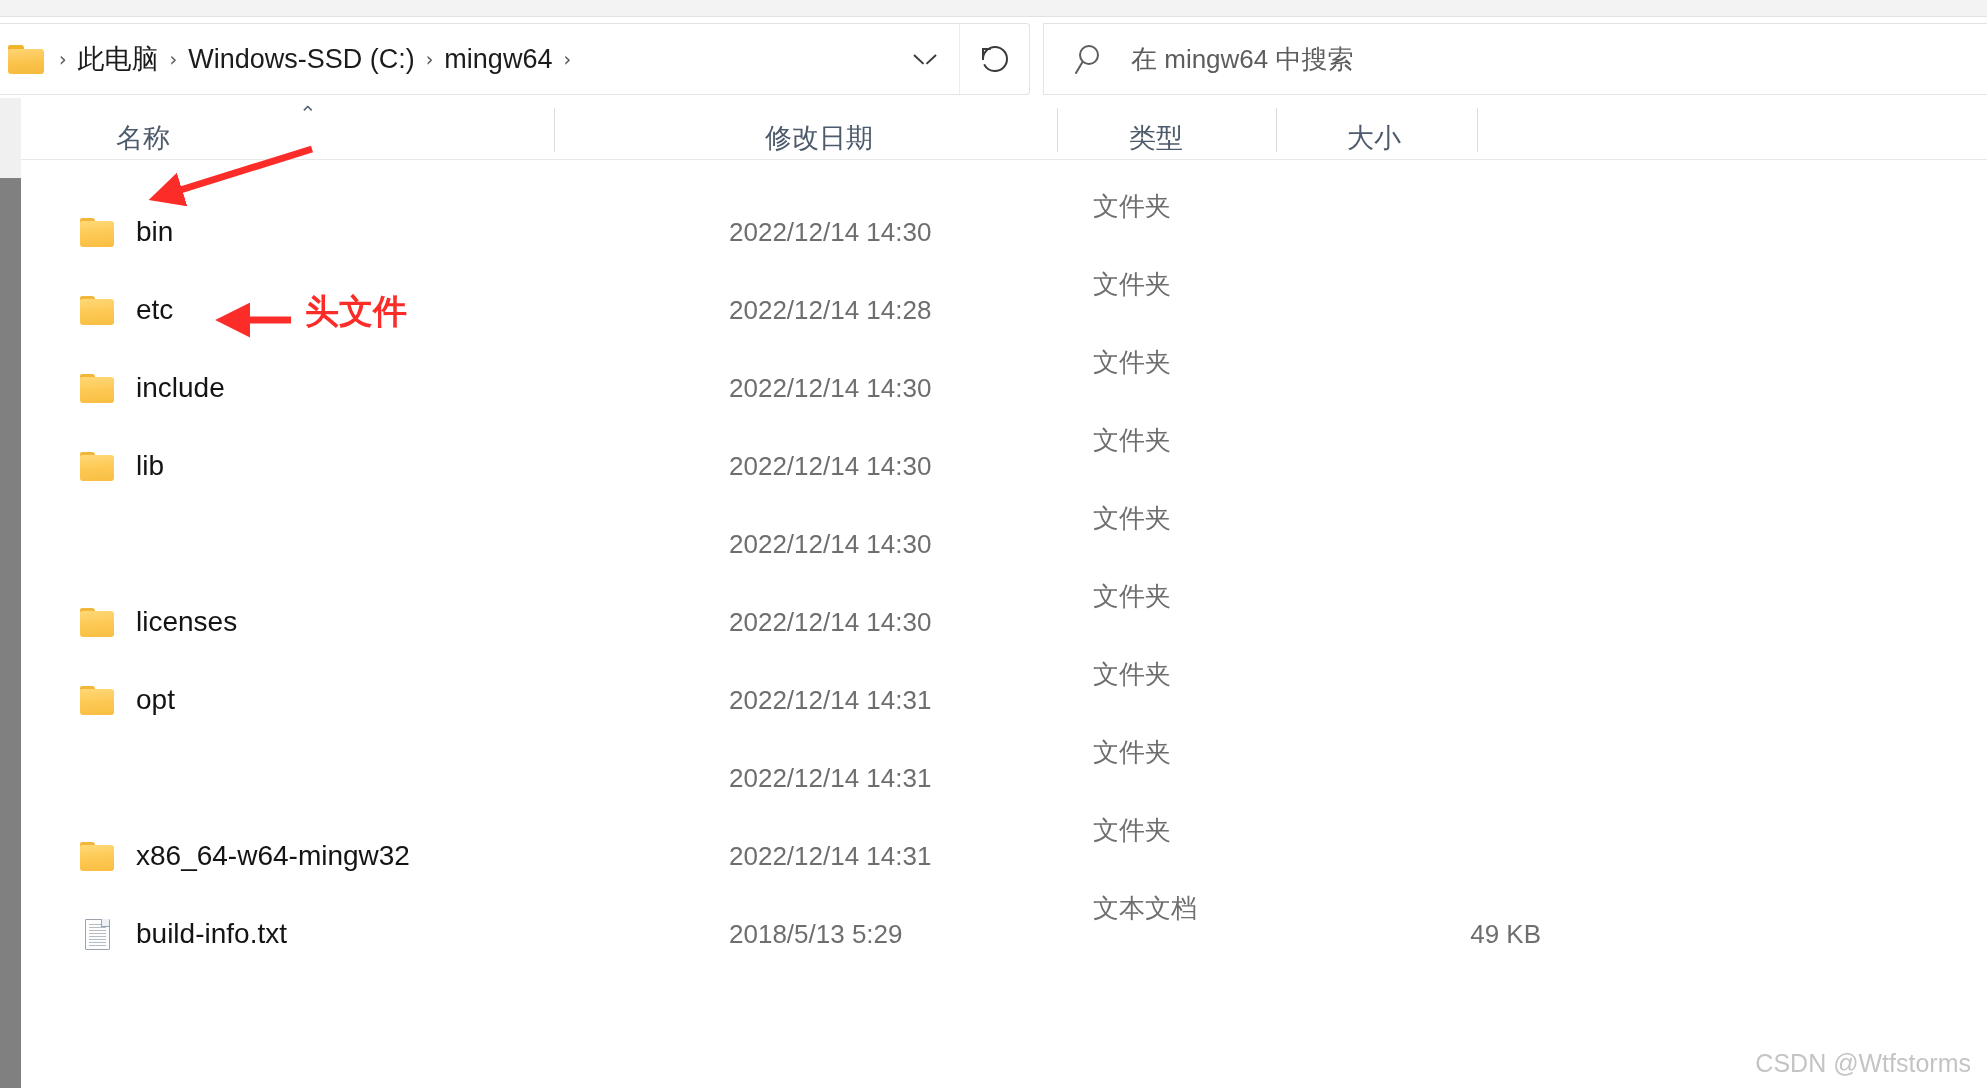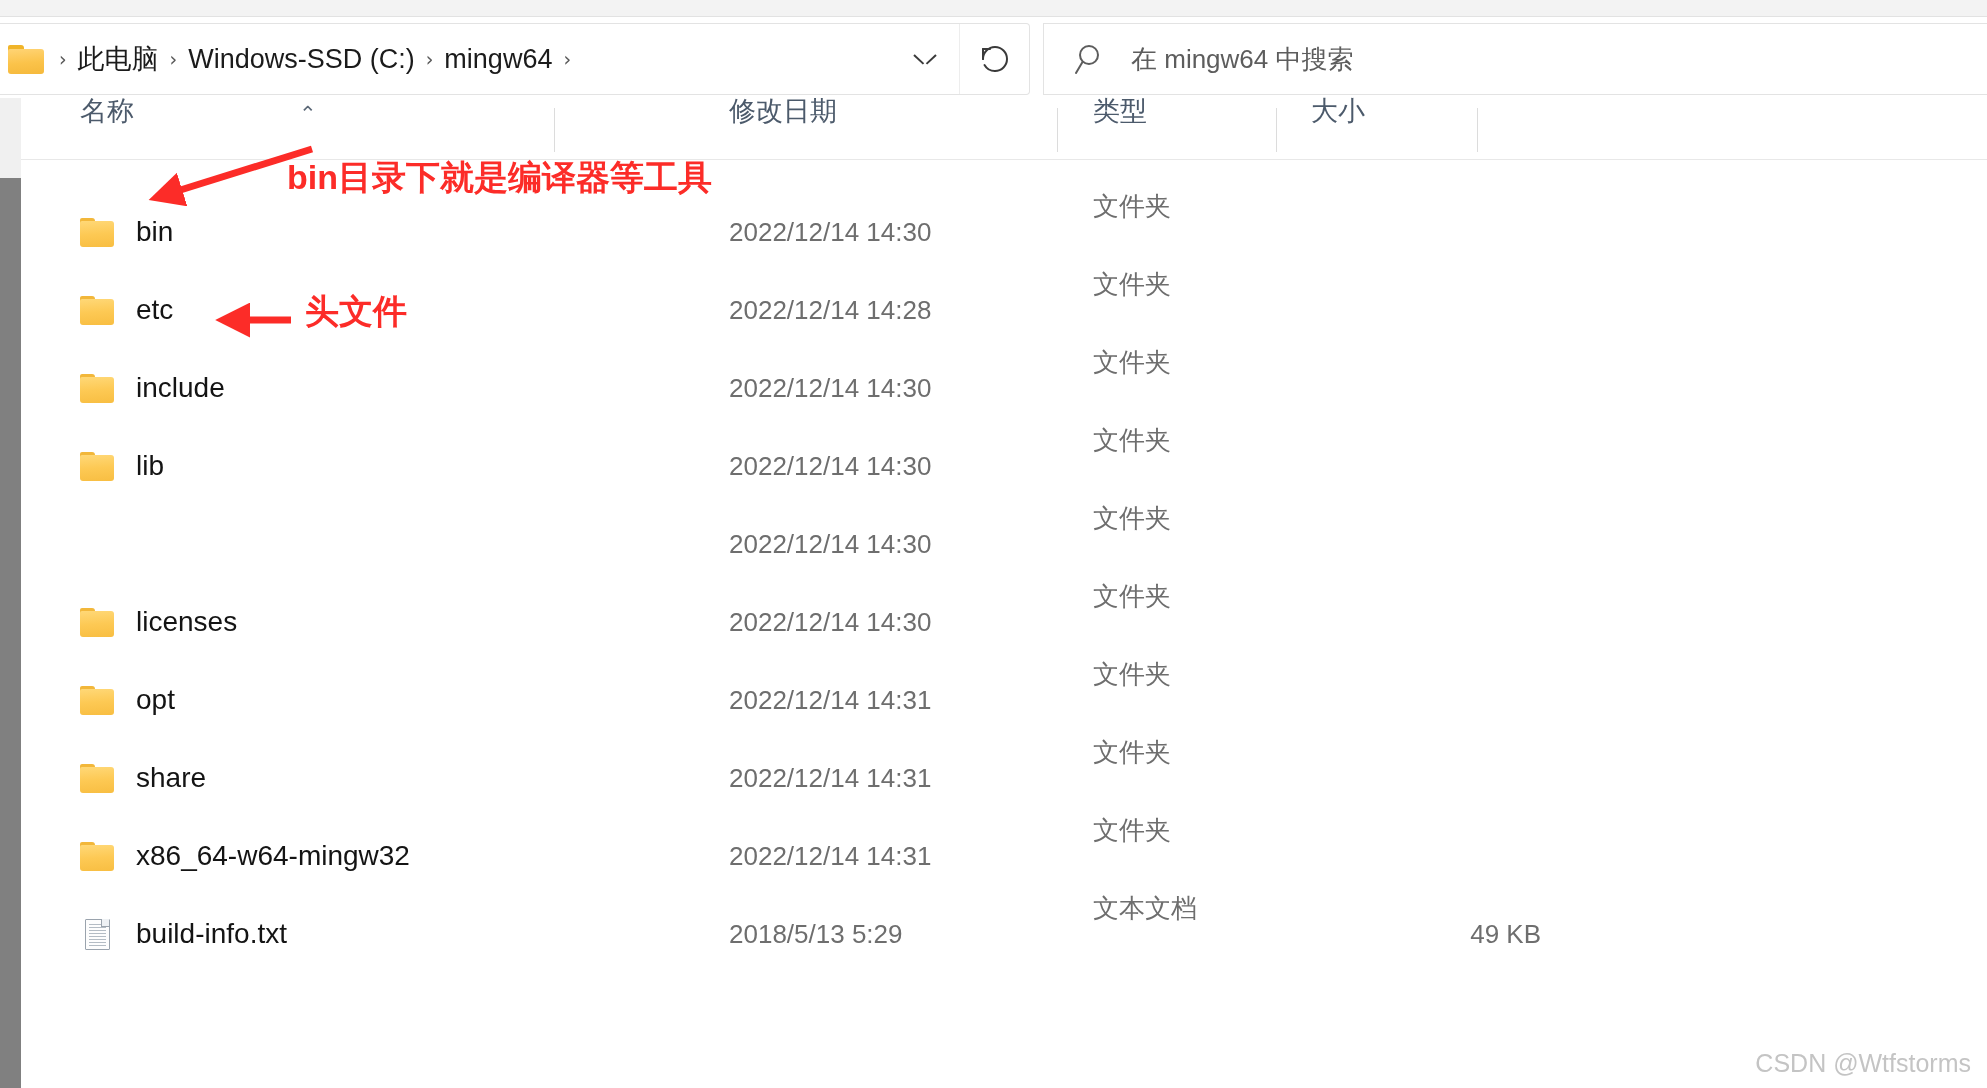--- a/index.html
+++ b/index.html
@@ -168,20 +168,23 @@
     width: 1966px; height: 62px;
     background: #ffffff;
     border-bottom: 1px solid #e8e8e8;
   }
 
   .col-head {
     position: absolute;
     top: 0;
     height: 62px;
     display: flex;
+    align-items: flex-end;
+    padding-bottom: 8px;
+    margin-left: 36px;
   }
   .col-head .label {
     font-size: 27px;
     color: #4c5a6b;
     white-space: nowrap;
     line-height: 1;
   }
   .col-div {
     position: absolute;
     top: 10px;
@@ -529,27 +532,20 @@
           </div>
         <div class="cell-type">
             <span class="type-text">文件夹</span>
           </div>
         <div class="cell-size">
             <span class="size-text"></span>
           </div>
       </div>
 
       <div class="row" style="top:578px">
-        <div class="cell-name">
-          <span class="row-icon folder">
-              <span class="tab"></span>
-              <span class="body"></span>
-            </span>
-          <span class="name-text">share</span>
-        </div>
         <div class="cell-date">
             <span class="date-text">2022/12/14 14:31</span>
           </div>
         <div class="cell-type">
             <span class="type-text">文件夹</span>
           </div>
         <div class="cell-size">
             <span class="size-text"></span>
           </div>
       </div>
@@ -598,21 +594,20 @@
 
   <svg class="arrow-svg" style="left:140px; top:143px;" width="180" height="66" viewBox="0 0 180 66">
     <defs>
       <marker id="arrowheadA" markerWidth="5" markerHeight="5" refX="3.6" refY="2.5" orient="auto">
         <polygon points="0,0 5,2.5 0,5" fill="#fc2c28"></polygon>
       </marker>
     </defs>
     <line x1="172" y1="6" x2="18" y2="54" stroke="#fc2c28" stroke-width="7" marker-end="url(#arrowheadA)"></line>
   </svg>
 
-  <div class="annotation-text" style="left:287px; top:160px;">bin目录下就是编译器等工具</div>
 
   <svg class="arrow-svg" style="left:205px; top:300px;" width="90" height="40" viewBox="0 0 90 40">
     <defs>
       <marker id="arrowheadB" markerWidth="5" markerHeight="5" refX="3.6" refY="2.5" orient="auto">
         <polygon points="0,0 5,2.5 0,5" fill="#fc2c28"></polygon>
       </marker>
     </defs>
     <line x1="86" y1="20" x2="20" y2="20" stroke="#fc2c28" stroke-width="7" marker-end="url(#arrowheadB)"></line>
   </svg>
 

